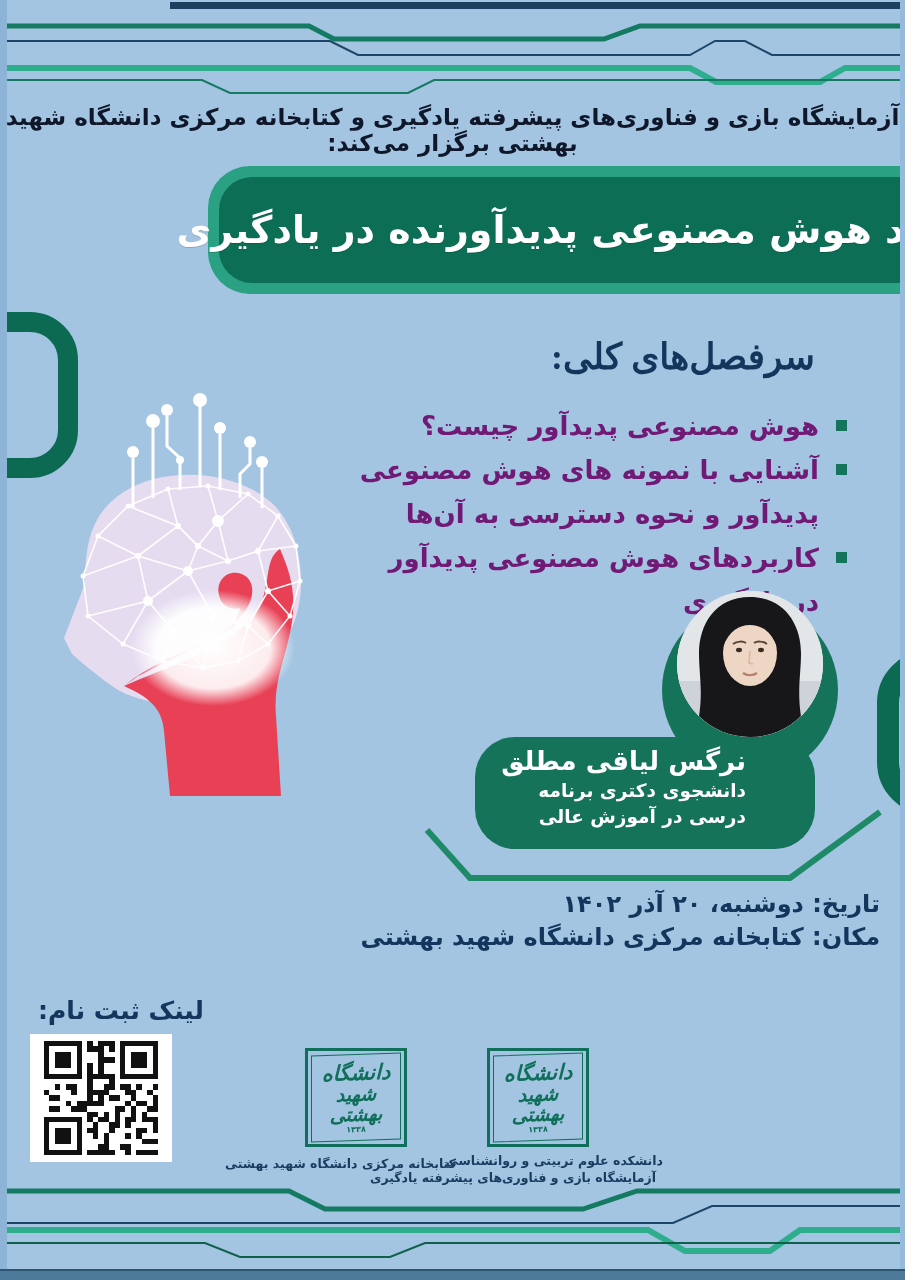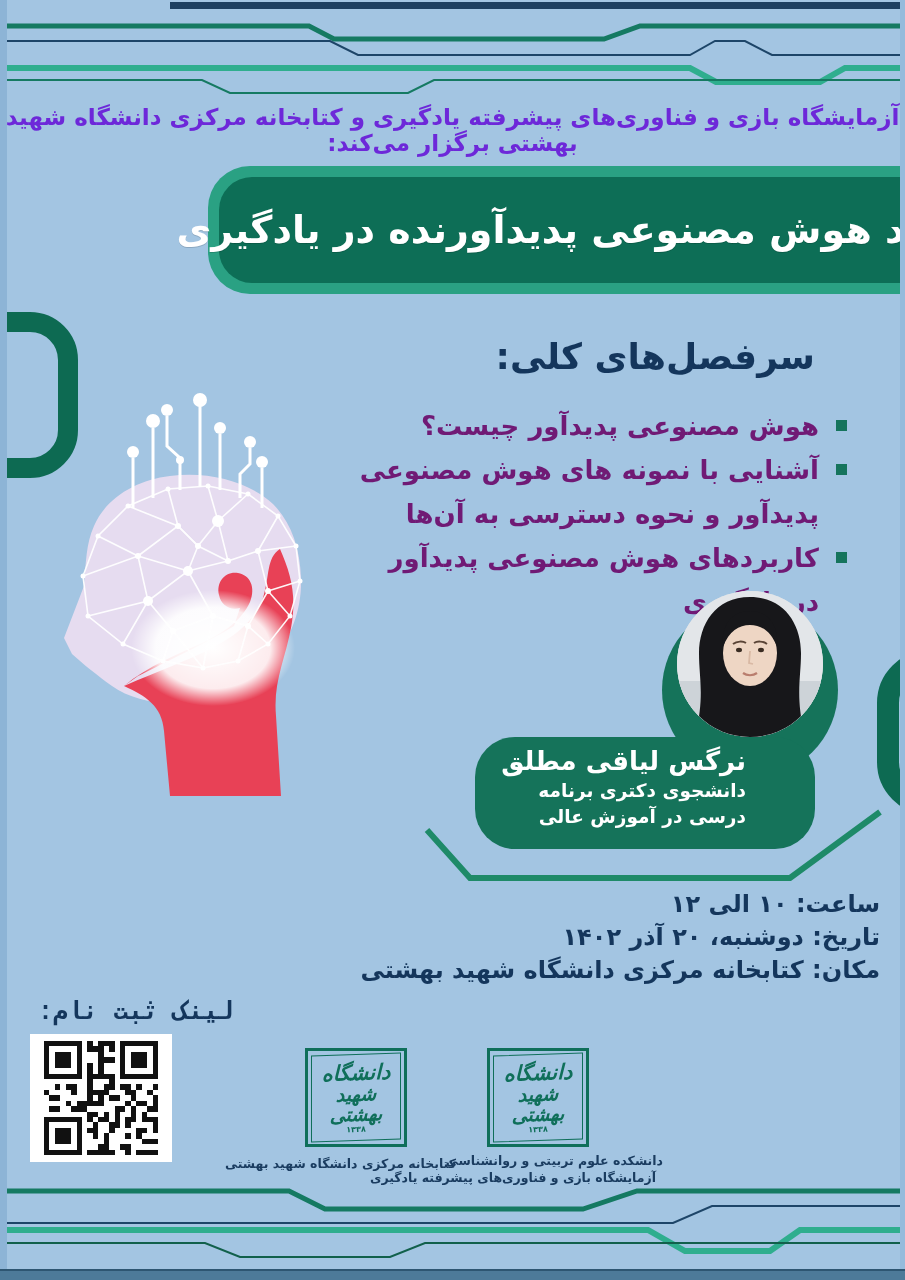--- a/index.html
+++ b/index.html
@@ -10,40 +10,40 @@
   }
   svg{display:block}
   .abs{position:absolute}
   
   .edge-left{left:0;top:0;width:7px;height:1280px;background:#8db4d6;}
   .edge-right{right:0;top:0;width:5px;height:1280px;background:#95bbdc;}
   .edge-bottom{left:0;bottom:0;width:905px;height:9px;background:#4d7a99;border-top:2px solid #2e5672;}
   
   .organizer{
     left:0;top:104px;width:905px;text-align:center;direction:rtl;
-    color:#6d28d9;font-weight:bold;font-size:23px;letter-spacing:-0.2px;
+    color:#0f172a;font-weight:bold;font-size:23px;letter-spacing:-0.2px;
   }
   
   .title-banner{
     left:208px;top:166px;width:750px;height:128px;
     background:#2aa183;border-radius:42px 0 0 42px;
   }
   .title-inner{
     position:absolute;left:11px;top:11px;right:0;bottom:11px;
     background:#0d6e56;border-radius:33px 0 0 33px;
     display:flex;align-items:center;justify-content:center;
   }
   .title-inner span{
     direction:rtl;color:#ffffff;font-weight:bold;font-size:38px;
     text-shadow:0 1px 0 rgba(0,0,0,.15);white-space:nowrap;
   }
   
   .topics-heading{
     right:90px;top:336px;direction:rtl;color:#14365c;
-    font-weight:bold;font-size:36px;
+    font-weight:bold;font-size:36px;font-family:Liberation Serif, serif;
   }
   .topics{
     right:58px;top:404px;width:490px;direction:rtl;margin:0;padding:0;
     list-style:none;color:#701a75;font-weight:bold;font-size:26px;line-height:44px;
   }
   .topics li{position:relative;padding-right:28px;}
   .topics li::before{
     content:"";position:absolute;right:0;top:16px;width:11px;height:11px;background:#15745c;
   }
   
@@ -55,21 +55,21 @@
   }
   .speaker-label{font-weight:bold;font-size:21px;line-height:28px;}
   .speaker-name{font-weight:bold;font-size:26px;line-height:33px;}
   .speaker-role{font-weight:bold;font-size:18.5px;line-height:26px;}
   
   .details{
     right:25px;top:888px;direction:rtl;text-align:right;color:#14365c;
     font-weight:bold;font-size:24px;line-height:33px;
   }
   
-  .reg-label{left:38px;top:996px;direction:rtl;color:#14365c;font-weight:bold;font-size:25px;font-family:Liberation Mono, monospace;}
+  .reg-label{left:38px;top:996px;direction:rtl;color:#14365c;font-weight:bold;font-size:25px;}
   .qr-box{left:30px;top:1034px;width:142px;height:128px;background:#ffffff;}
   .qr-box svg{position:absolute;left:11px;top:7px;}
   
   .seal{
     width:102px;height:99px;border:3px solid #0f6f5a;background:transparent;
     box-sizing:border-box;position:absolute;
   }
   .seal-inner{
     position:absolute;inset:3px;border:1.5px solid #0f6f5a;
     display:flex;flex-direction:column;align-items:center;justify-content:center;
@@ -218,21 +218,20 @@
       <path d="M73,60 L72,72 L76,73" stroke="#d9b9a4" stroke-width="1.8" fill="none"></path>
       <path d="M66,82 C70,85 76,85 80,82" stroke="#b97e6e" stroke-width="2.2" fill="none"></path>
     </svg>
   </div>
   <div class="abs speaker-text">
     <div class="speaker-name">نرگس لیاقی مطلق</div>
     <div class="speaker-role">دانشجوی دکتری برنامه درسی در آموزش عالی</div>
   </div>
 
   <div class="abs details">
-    <div>ساعت: ۱۰ الی ۱۲</div>
     <div>تاریخ: دوشنبه، ۲۰ آذر ۱۴۰۲</div>
     <div>مکان: کتابخانه مرکزی دانشگاه شهید بهشتی</div>
   </div>
 
   <div class="abs reg-label">لینک ثبت نام:</div>
   <div class="abs qr-box">
     <svg id="qr" width="120" height="114" viewBox="0 0 21 21" shape-rendering="crispEdges">
         <g fill="#111">
           <rect x="8" y="0" width="1" height="1"></rect>
           <rect x="10" y="0" width="1" height="1"></rect>

